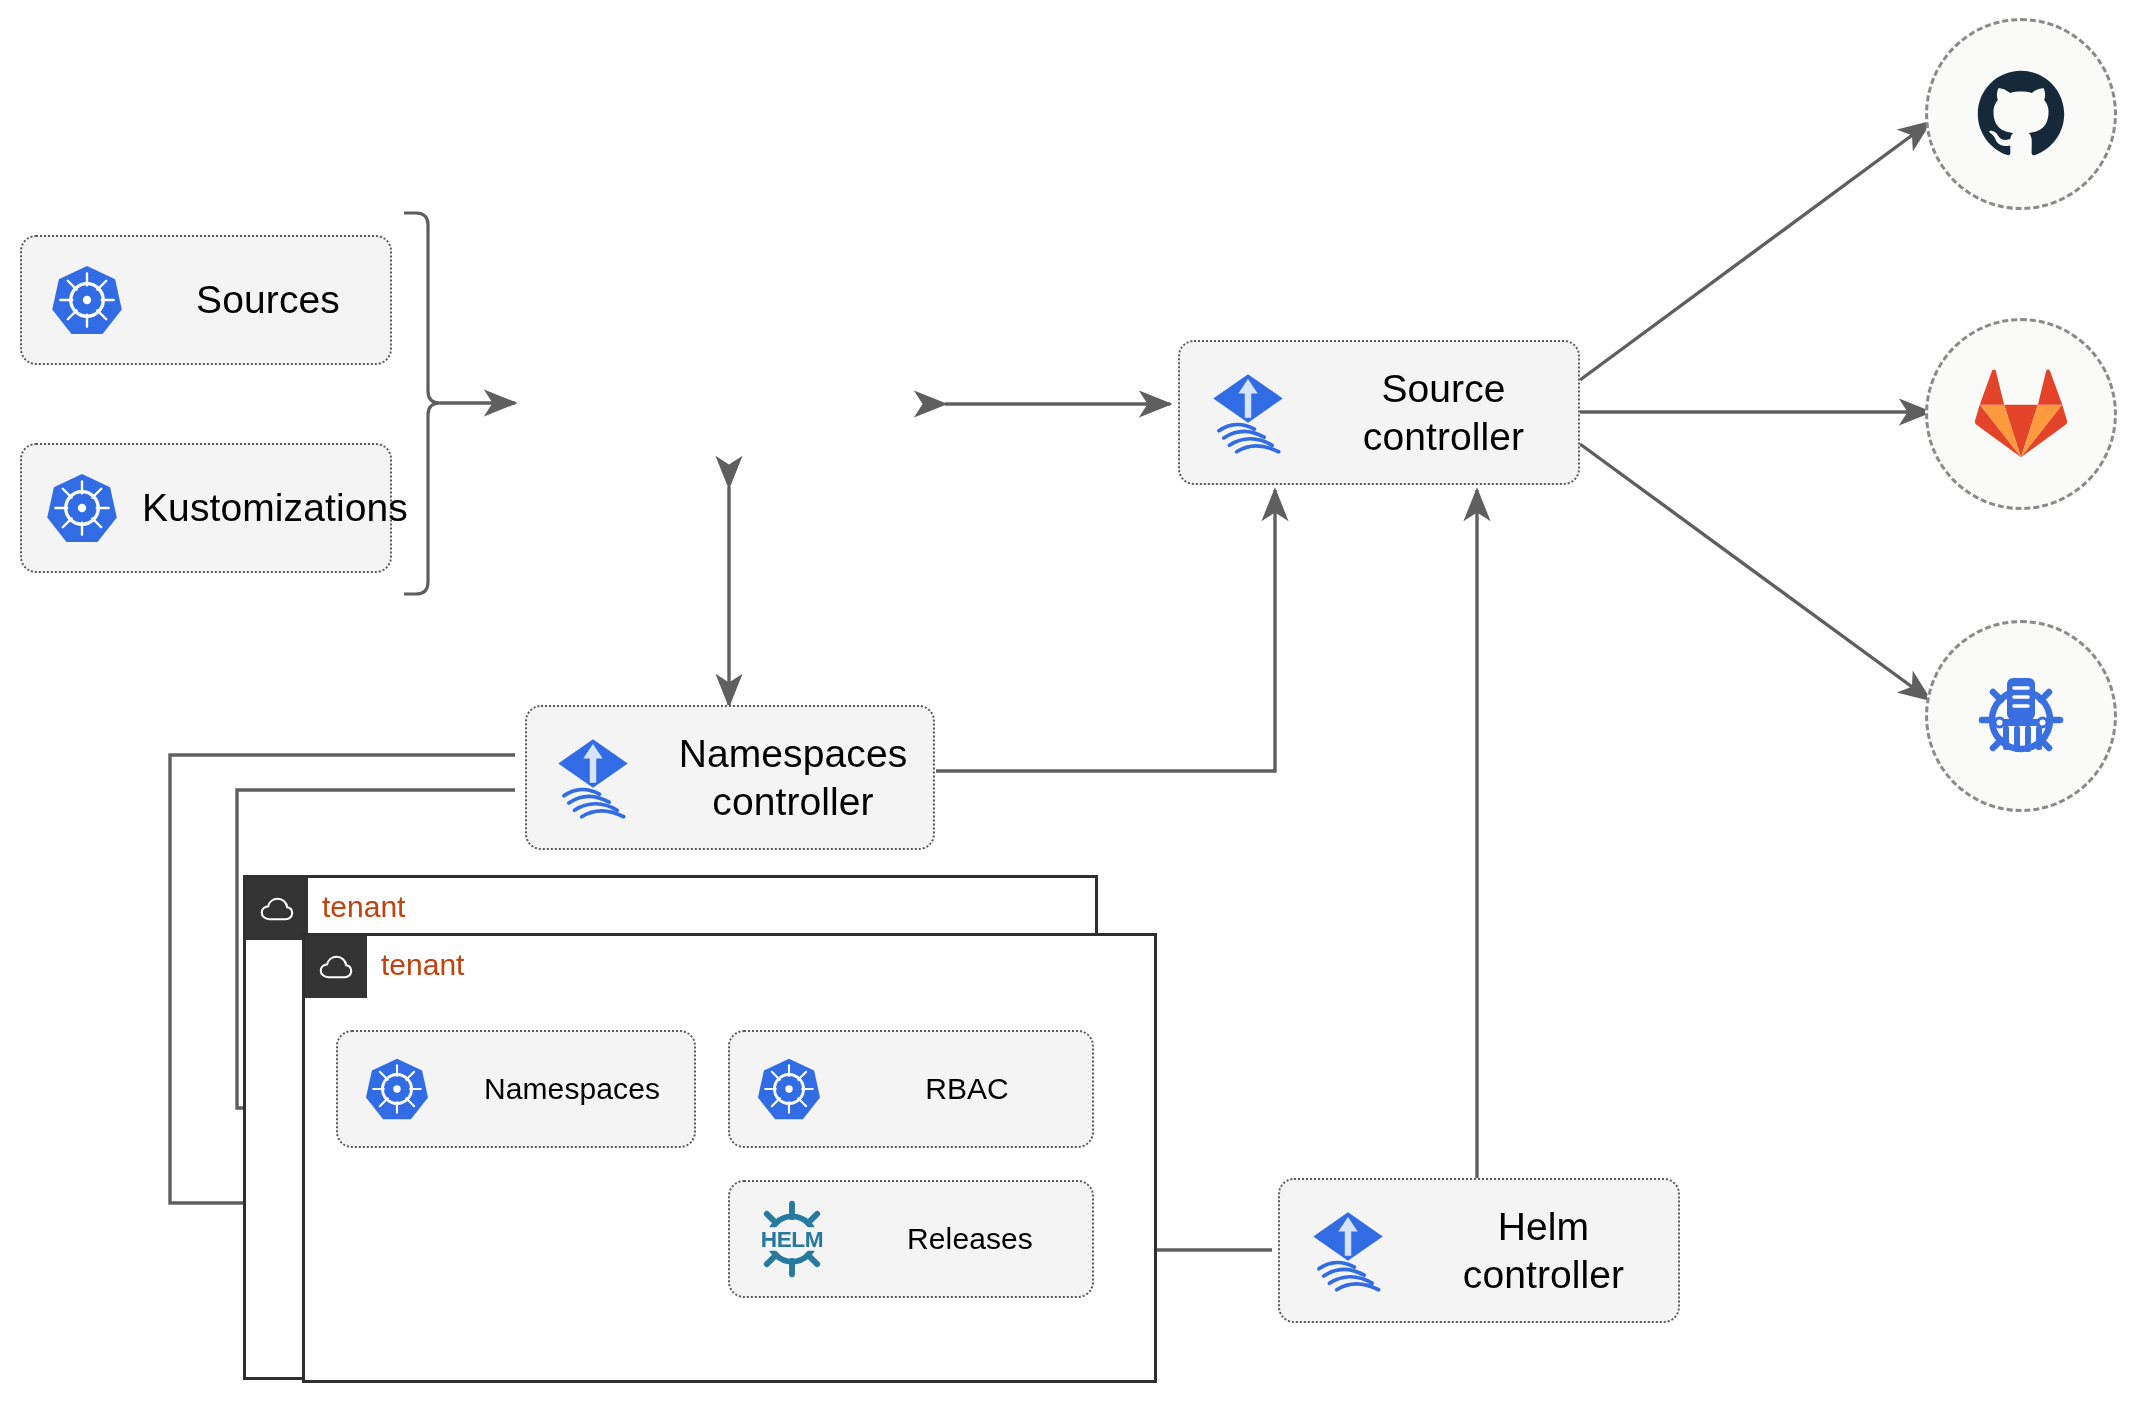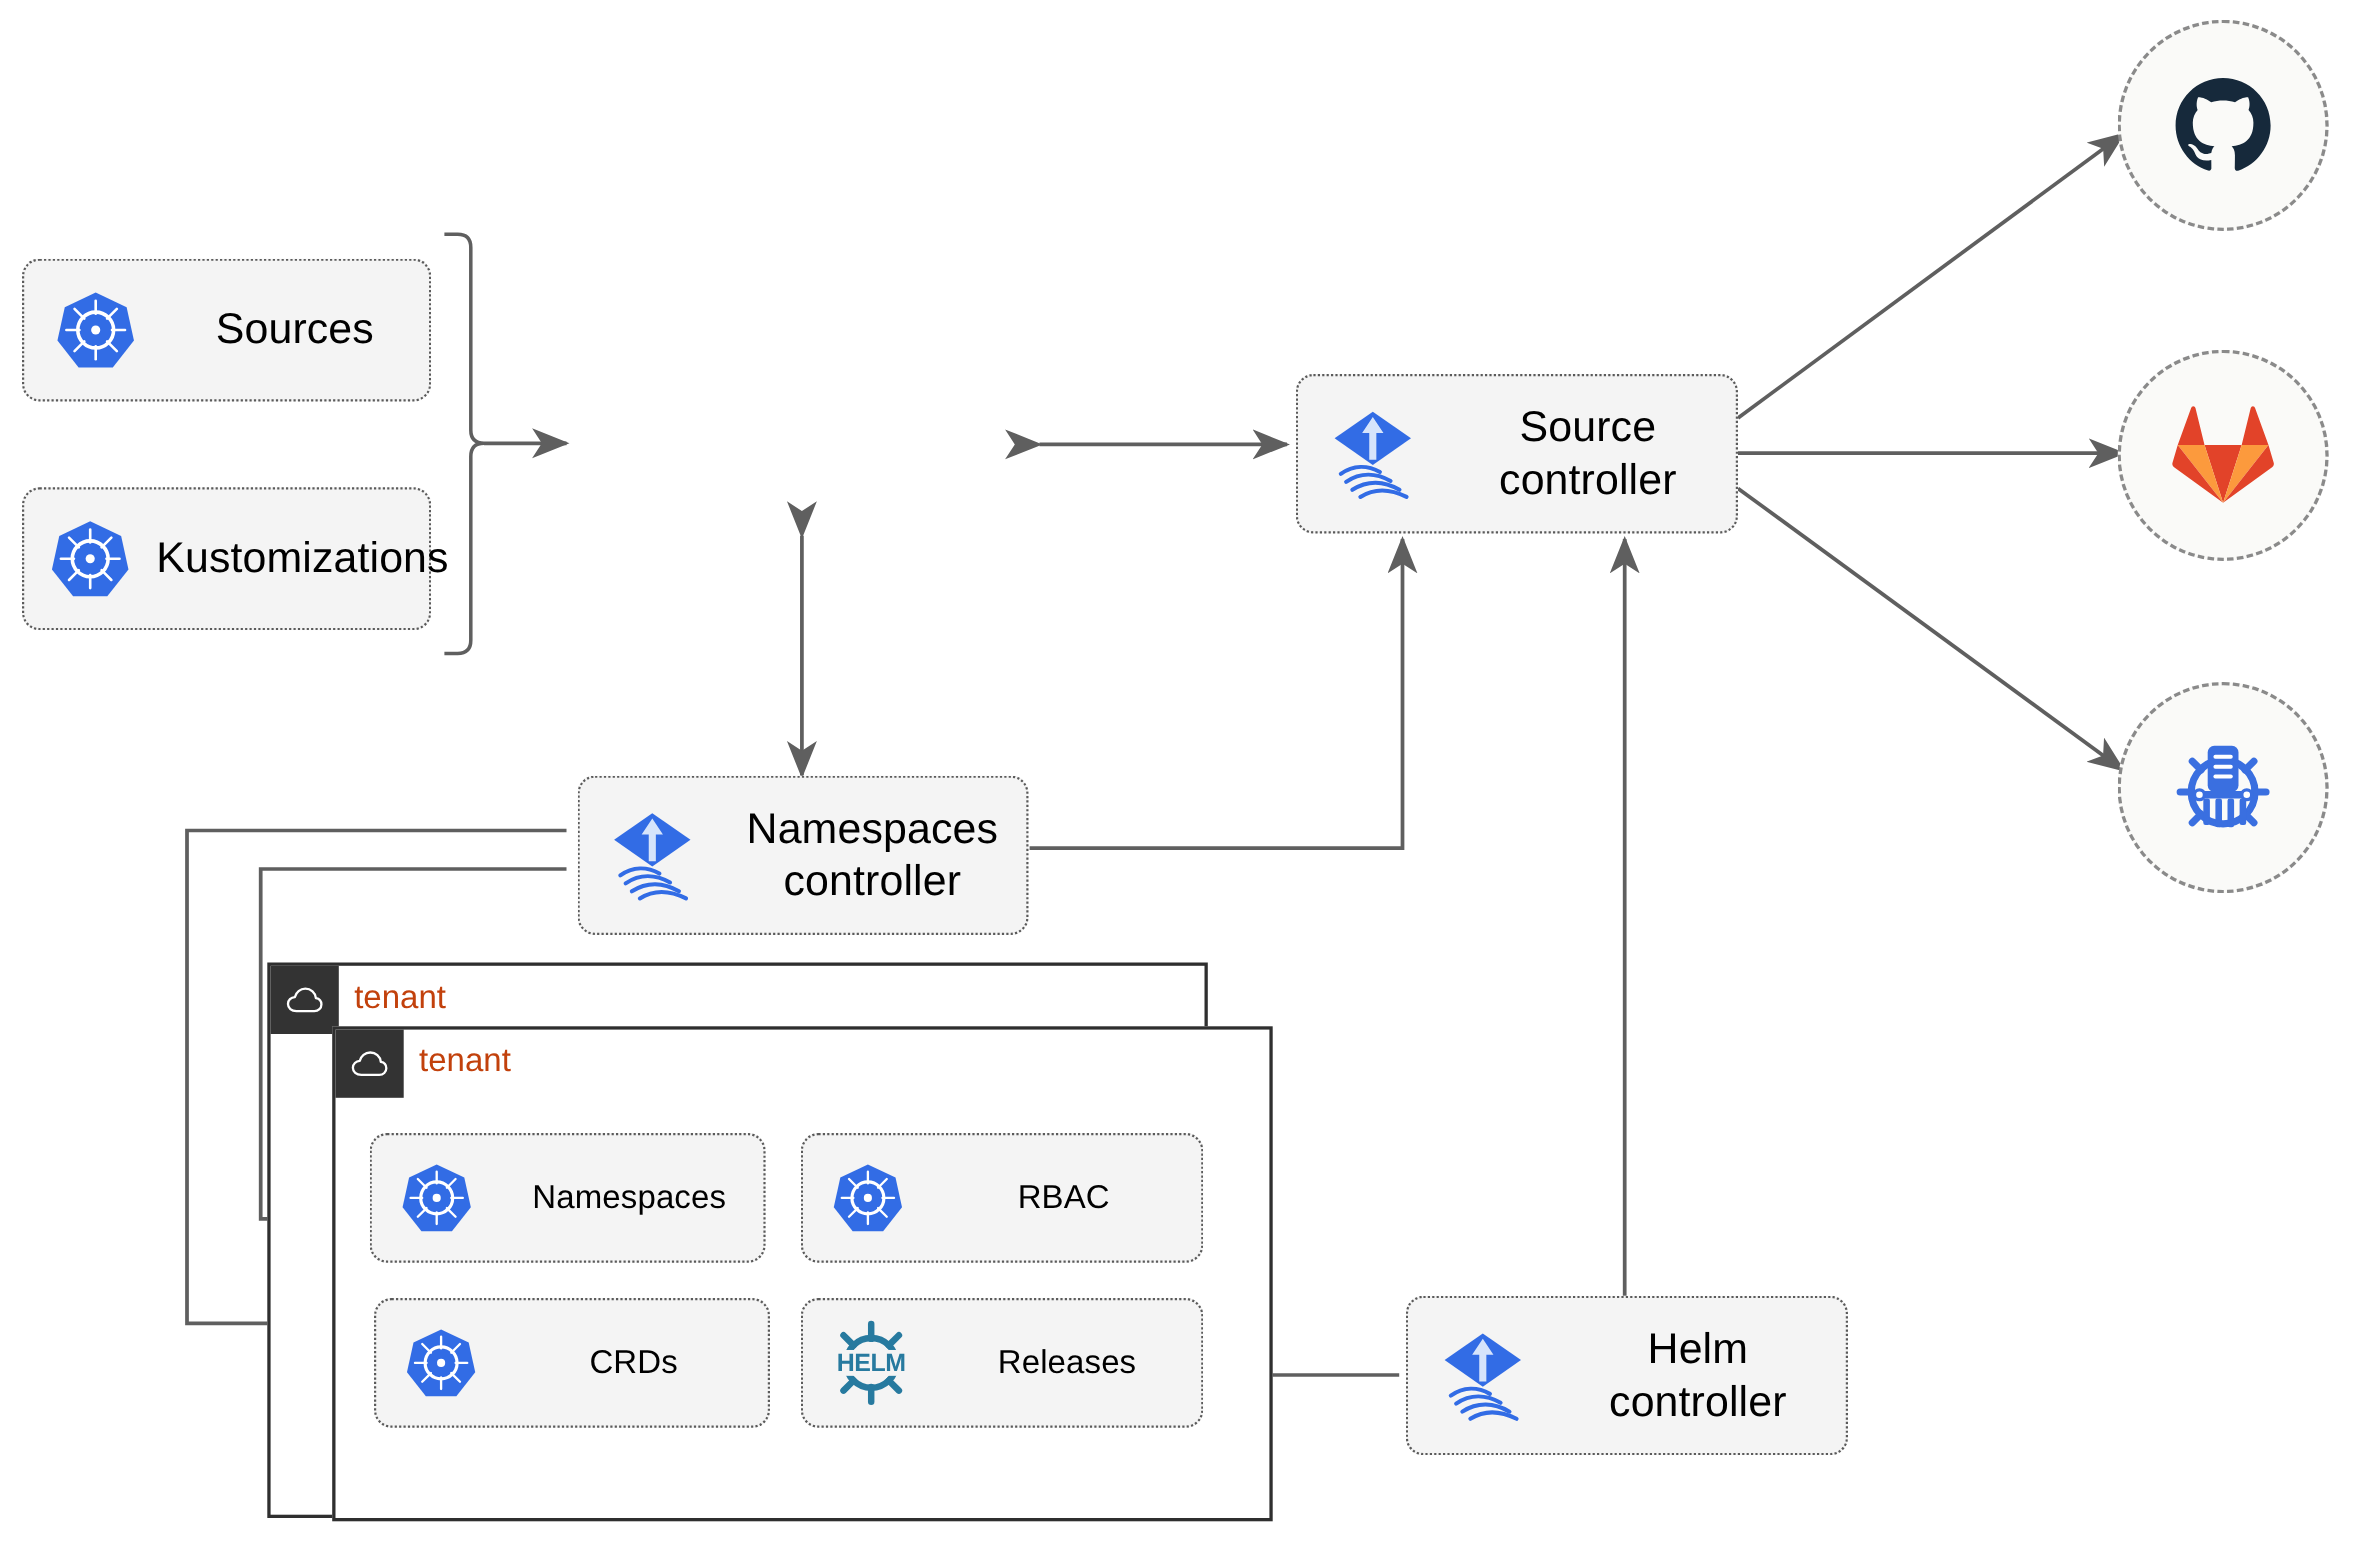--- a/index.html
+++ b/index.html
@@ -264,40 +264,20 @@
           <line x1="24" y1="24" x2="36" y2="36"></line>
             <line x1="64" y1="64" x2="76" y2="76"></line>
           <line x1="76" y1="24" x2="64" y2="36"></line>
             <line x1="36" y1="64" x2="24" y2="76"></line>
         </g>
       </svg>
     </span>
     <span class="lbl">RBAC</span>
   </div>
 
-  <div class="node small" style="left:340px;top:1180px;width:360px;height:118px;">
-    <span class="ico" style="width:118px;">
-      <svg class="icon" width="66" height="66" viewBox="0 0 100 100">
-        <path d="M50,4 L88,22 L97,63 L71,96 L29,96 L3,63 L12,22 Z" fill="#326ce5"></path>
-        <g fill="#ffffff" stroke="#ffffff" stroke-width="3.2" stroke-linecap="round">
-          <circle cx="50" cy="50" r="5.6" stroke="none"></circle>
-          <circle cx="50" cy="50" r="22" fill="none" stroke-width="4.4"></circle>
-          <line x1="50" y1="14" x2="50" y2="30"></line>
-            <line x1="50" y1="70" x2="50" y2="86"></line>
-          <line x1="14" y1="50" x2="30" y2="50"></line>
-            <line x1="70" y1="50" x2="86" y2="50"></line>
-          <line x1="24" y1="24" x2="36" y2="36"></line>
-            <line x1="64" y1="64" x2="76" y2="76"></line>
-          <line x1="76" y1="24" x2="64" y2="36"></line>
-            <line x1="36" y1="64" x2="24" y2="76"></line>
-        </g>
-      </svg>
-    </span>
-    <span class="lbl">CRDs</span>
-  </div>
 
   <div class="node small" style="left:728px;top:1180px;width:366px;height:118px;">
     <span class="ico" style="width:124px;">
       <svg class="icon" width="84" height="84" viewBox="0 0 100 100">
         <g stroke="#277a9f" fill="none" stroke-width="7" stroke-linecap="round">
           <circle cx="50" cy="50" r="27"></circle>
           <line x1="50" y1="8" x2="50" y2="24"></line>
           <line x1="50" y1="76" x2="50" y2="92"></line>
           <line x1="8" y1="50" x2="24" y2="50"></line>
           <line x1="76" y1="50" x2="92" y2="50"></line>

